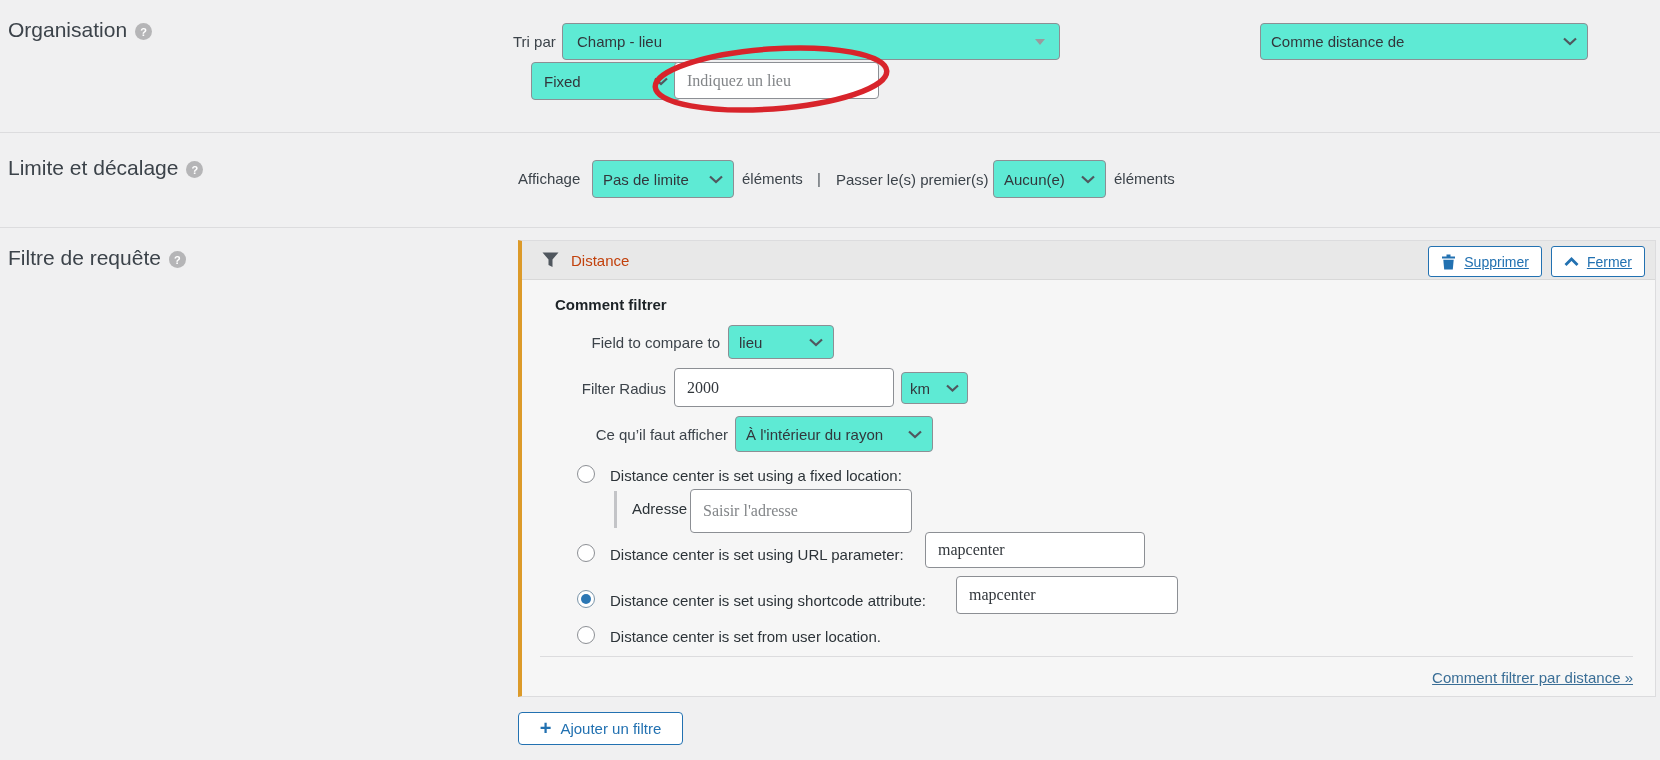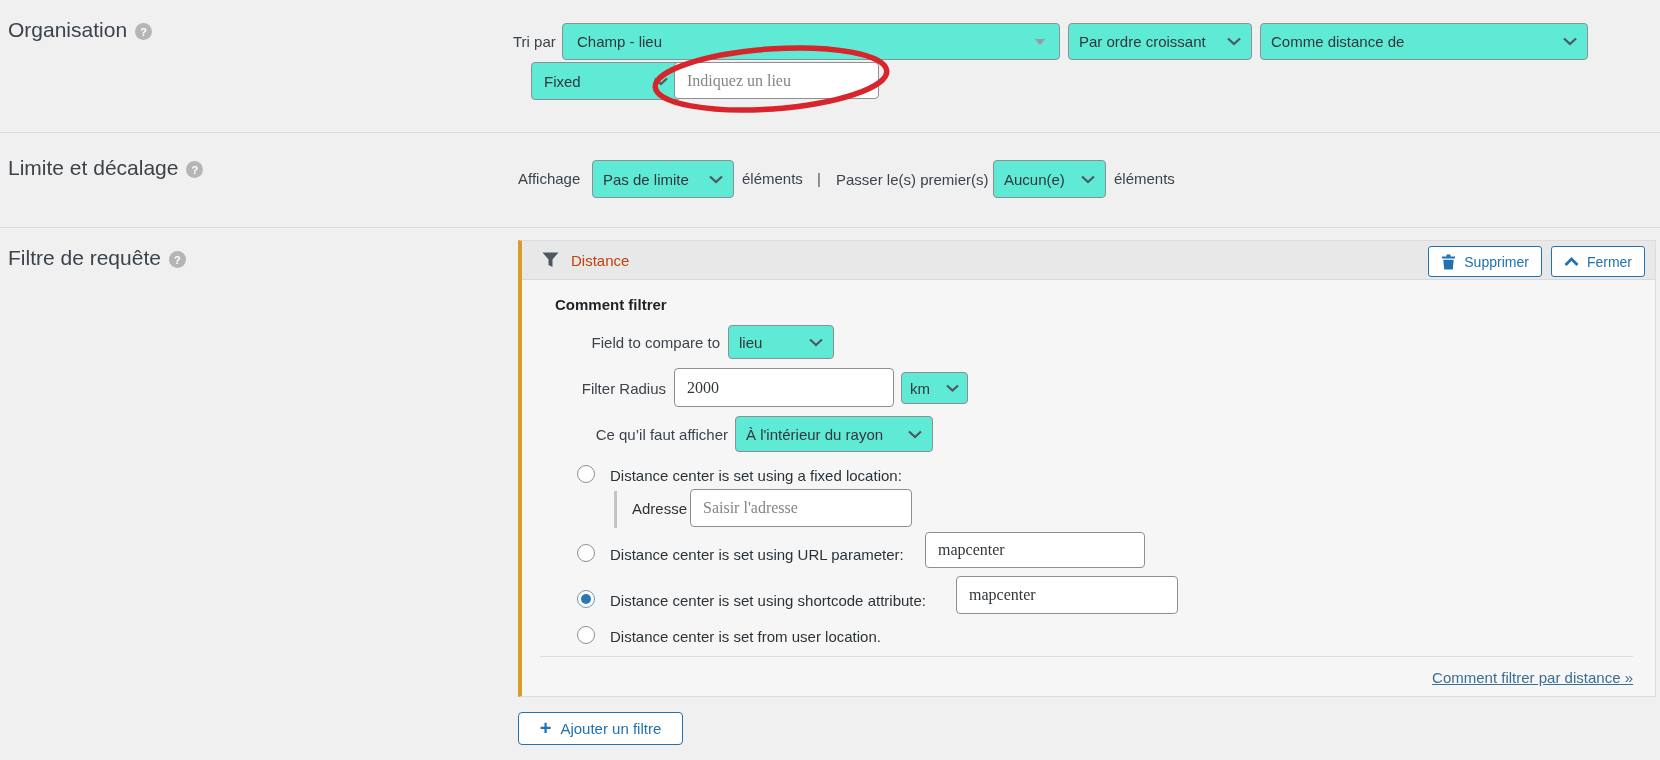--- a/index.html
+++ b/index.html
@@ -40,21 +40,21 @@
   .redtext{position:absolute;color:#d8262c;font-size:16px;font-weight:bold;line-height:21px;white-space:nowrap;}
 
   
   .panel{position:absolute;left:518px;top:240px;width:1138px;height:457px;
          background:#f6f6f6;border:1px solid #dcdcde;border-left:4px solid #dc9a29;box-sizing:border-box;}
   .panel-header{position:absolute;left:0;right:0;top:0;height:38px;background:#e8e8e8;
                 border-bottom:1px solid #d8d8d8;display:flex;align-items:center;padding-left:20px;gap:12px;}
   .panel-title{font-size:15px;color:#c2410c;}
   .hdr-buttons{position:absolute;right:10px;top:5px;display:flex;gap:9px;}
   .wpbtn{display:inline-flex;align-items:center;gap:8px;background:#ffffff;border:1px solid #2271b1;
-         color:#2271b1;border-radius:3px;font-size:14px;padding:0 12px;height:31px;box-sizing:border-box;cursor:pointer;}
+         color:#2271b1;border-radius:3px;font-size:14px;padding:0 12px;height:31px;box-sizing:border-box;cursor:pointer;text-decoration:underline;}
 
   .heading{position:absolute;font-size:15px;font-weight:bold;color:#1d2327;}
   .flabel{position:absolute;font-size:15px;color:#3c434a;text-align:right;white-space:nowrap;}
 
   .radio{position:absolute;width:18px;height:18px;border-radius:50%;border:1px solid #8c8f94;
          background:#ffffff;box-sizing:border-box;cursor:pointer;}
   .radio.sel2{border-color:#7b95a9;}
   .radio.sel2::after{content:"";position:absolute;left:3px;top:3px;right:3px;bottom:3px;
          border-radius:50%;background:#2b77b4;}
   .rlabel{position:absolute;font-size:15px;color:#2c3338;white-space:nowrap;}
@@ -97,28 +97,20 @@
     <span class="help">?</span>
   </div>
 
   <span class="lbl" style="left:513px;top:33px;">Tri par</span>
 
   <div class="sel" style="left:562px;top:23px;width:498px;height:37px;padding:0 14px;">
     <span>Champ - lieu</span>
     <span class="chev tri"></span>
   </div>
 
-  <div class="sel" style="left:1068px;top:23px;width:184px;height:37px;">
-    <span>Par ordre croissant</span>
-    <span class="chev">
-      <svg width="14" height="9">
-          <polyline points="1,1.5 7,7 13,1.5" fill="none" stroke="#50575e" stroke-width="2.2"></polyline>
-        </svg>
-    </span>
-  </div>
 
   <div class="sel" style="left:1260px;top:23px;width:328px;height:37px;">
     <span>Comme distance de</span>
     <span class="chev">
       <svg width="14" height="9">
           <polyline points="1,1.5 7,7 13,1.5" fill="none" stroke="#50575e" stroke-width="2.2"></polyline>
         </svg>
     </span>
   </div>
 
@@ -225,21 +217,21 @@
             <polyline points="1,1.5 7,7 13,1.5" fill="none" stroke="#50575e" stroke-width="2.2"></polyline>
           </svg>
       </span>
     </div>
 
     <div class="radio" style="left:55px;top:224px;"></div>
     <span class="rlabel" style="left:88px;top:226px;">Distance center is set using a fixed location:</span>
 
     <div class="vbar" style="left:92px;top:250px;height:37px;"></div>
     <span class="rlabel" style="left:110px;top:259px;">Adresse</span>
-    <input class="inp" style="left: 168px; top: 248px; width: 222px; height: 38px;" type="text" placeholder="Saisir l'adresse">
+    <input class="inp" style="left: 168px; top: 248px; width: 222px; height: 44px;" type="text" placeholder="Saisir l'adresse">
 
     <div class="radio" style="left:55px;top:303px;"></div>
     <span class="rlabel" style="left:88px;top:305px;">Distance center is set using URL parameter:</span>
     <input class="inp" style="left: 403px; top: 291px; width: 220px; height: 36px;" type="text" value="mapcenter">
 
     <div class="radio sel2" style="left:55px;top:349px;"></div>
     <span class="rlabel" style="left:88px;top:351px;">Distance center is set using shortcode attribute:</span>
     <input class="inp" style="left: 434px; top: 335px; width: 222px; height: 38px;" type="text" value="mapcenter">
 
     <div class="radio" style="left:55px;top:385px;"></div>

